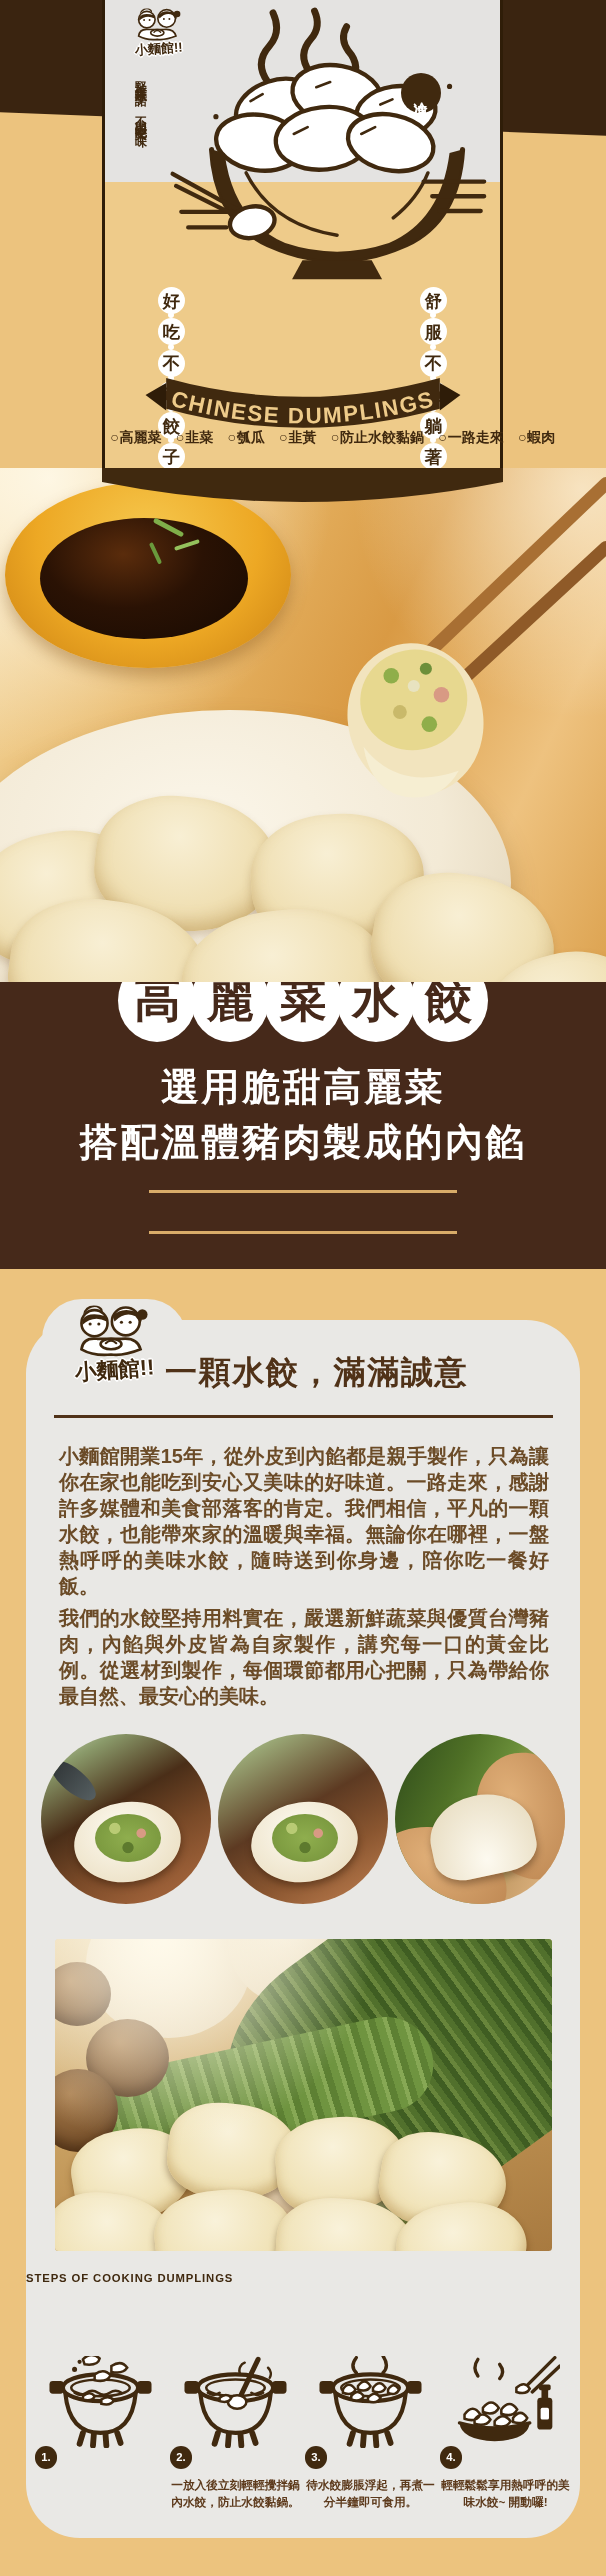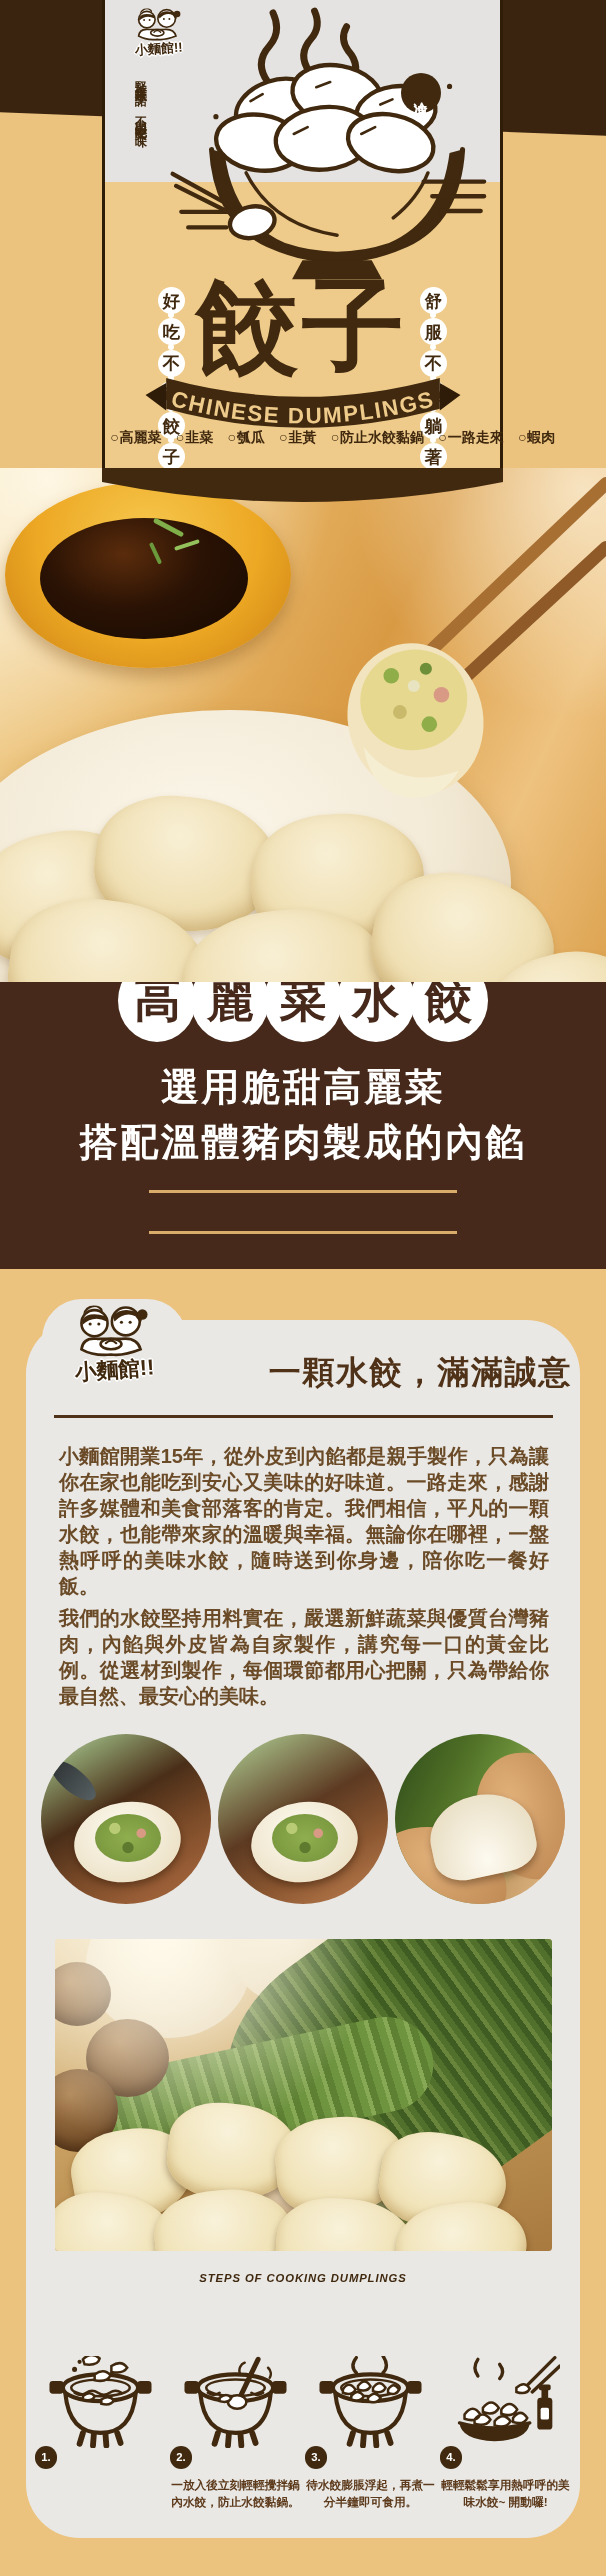--- a/index.html
+++ b/index.html
@@ -77,21 +77,21 @@
   .tagline{position:absolute;top:216px;width:606px;text-align:center;
            font-size:24px;font-weight:700;color:var(--gold,#d9ac69);letter-spacing:3.5px;}
 
   
   .sec-bottom{height:1307px;background:var(--page-tan,#ecc37e);}
   .card{position:absolute;left:26px;top:51px;width:554px;height:1218px;border-radius:54px;
         background:var(--card-grey,#e9e8e5);}
   .bump{position:absolute;left:15.6px;top:-21px;width:145px;height:121px;border-radius:40px 40px 0 0;
         background:var(--card-grey,#e9e8e5);display:flex;flex-direction:column;align-items:center;padding-top:5.2px;box-sizing:border-box;}
   .bump .logo-text{font-size:21.6px;margin-top:-3.5px;}
-  .story-heading{position:absolute;left:139px;top:31px;width:407px;margin:0;text-align:right;
+  .story-heading{position:absolute;left:139px;top:31px;width:407px;margin:0;text-align:left;
         font-size:32px;font-weight:900;color:#503218;letter-spacing:1.7px;}
   .heading-rule{position:absolute;left:28px;top:95px;width:499px;height:2.6px;background:#503218;}
   .p{position:absolute;left:33px;width:490px;margin:0;font-size:20px;line-height:26px;font-weight:700;
      color:var(--text-brown,#6b4b27);text-align:justify;}
   .p1{top:123px;}
   .p2{top:287px;font-family:Liberation Mono, monospace;}
   .circles{position:absolute;left:0;top:414px;width:554px;display:flex;justify-content:center;gap:7px;}
   .ph{width:170px;height:170px;border-radius:50%;overflow:hidden;position:relative;}
   .ph1{background:linear-gradient(150deg,#cfd8b8 0%,#8a9a6a 16%,#4a2e18 42%,#7a4a28 64%,#9c6038 85%);}
   .ph2{background:linear-gradient(150deg,#d8e0c0 0%,#9aa876 14%,#5d3a22 46%,#8a5630 70%,#b5774a 92%);}
@@ -130,21 +130,21 @@
        box-shadow:inset 0 -7px 10.4px rgba(40,20,5,.4);}
   .m1{left:-12px;top:22.5px;width:68px;height:64px;}
   .m2{left:31px;top:80px;width:83px;height:78px;}
   .m3{left:-17.3px;top:130px;width:80px;height:83px;}
   .bp-d{position:absolute;border-radius:46% 54% 58% 42%;z-index:3;
        background:radial-gradient(ellipse at 45% 30%,#f9f2da 0%,#f0e2b6 60%,#e0c890 95%);
        box-shadow:0 4.3px 7.8px rgba(80,50,15,.4),inset 0 -7px 10.4px rgba(170,130,60,.35);}
   .bp-flour{position:absolute;left:130px;top:199px;width:260px;height:104px;z-index:2;border-radius:50%;
        background:radial-gradient(ellipse,rgba(255,252,242,.85),rgba(255,252,242,0) 70%);}
 
-  .steps-head{position:absolute;left:0;top:952px;width:554px;text-align:center;font-style:italic;}
+  .steps-head{position:absolute;left:0;top:952px;width:554px;}
   .steps-en{font-size:11.3px;font-weight:700;letter-spacing:0.9px;color:var(--ink,#40290f);}
   .steps-ribbon{position:relative;margin:1.7px auto 0;width:260px;height:48px;background:var(--ink,#40290f);
        border-radius:5.2px 5.2px 36px 36px / 5.2px 5.2px 22.5px 22.5px;display:flex;align-items:center;justify-content:center;}
   .steps-ribbon::before,.steps-ribbon::after{content:"";position:absolute;top:-12px;width:29px;height:19px;
        background:var(--ink,#40290f);}
   .steps-ribbon::before{left:-14px;border-radius:100% 0 0 0;transform:rotate(-10deg);}
   .steps-ribbon::after{right:-14px;border-radius:0 100% 0 0;transform:rotate(10deg);}
   .steps-zh{color:#fff;font-size:22.5px;font-weight:900;letter-spacing:1.7px;}
   .steps-row{position:absolute;left:7px;top:1036px;width:540px;display:grid;grid-template-columns:repeat(4,1fr);}
   .step{position:relative;display:flex;flex-direction:column;align-items:center;}
@@ -242,21 +242,20 @@
       <div class="chain chain-r">
 
       <span class="c">舒</span>
           <span class="c">服</span>
           <span class="c">不</span>
           <span class="c">過</span>
           <span class="c">躺</span>
           <span class="c">著</span>
         </div>
 
-      <h1 class="title">餃子</h1>
 
       <svg class="ribbon" viewBox="0 0 370 86">
         <path fill="#2e1c08" d="M26,14 L2,28 L26,46 Z M344,14 L368,28 L344,46 Z"></path>
         <path class="ink-f" d="M26,8 Q185,52 344,8 L344,44 Q185,88 26,44 Z"></path>
         <path id="arc-sub" fill="none" d="M30,40 Q185,82 340,40"></path>
         <text font-size="26" font-weight="bold" letter-spacing="2" fill="#eecb8a">
           <textPath href="#arc-sub" startOffset="50%" text-anchor="middle">CHINESE DUMPLINGS</textPath>
         </text>
       </svg>
 

